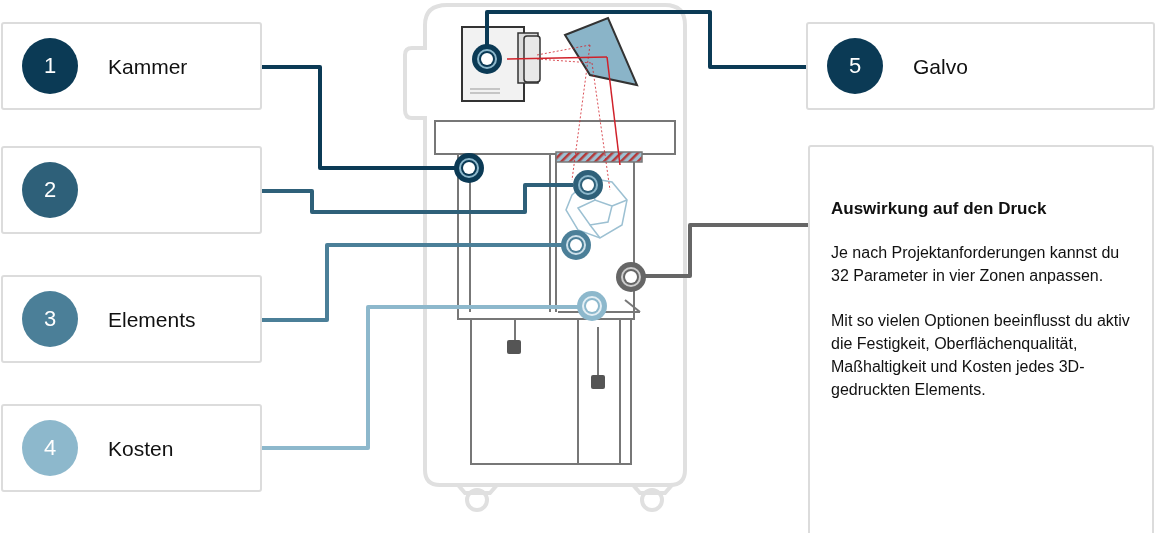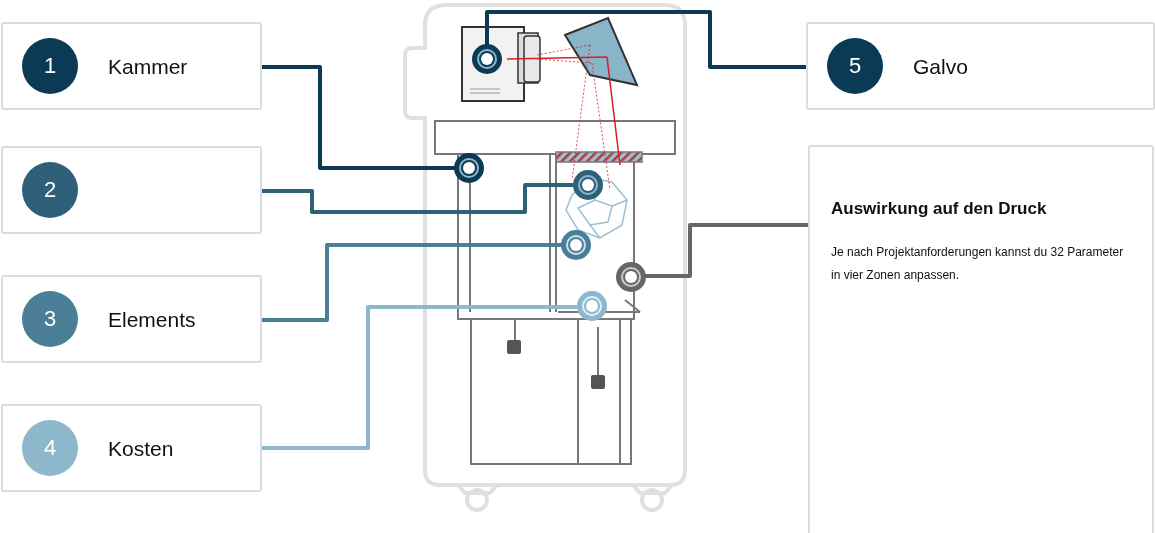--- a/index.html
+++ b/index.html
@@ -8,21 +8,21 @@
     .card { position: absolute; background: #fff; border: 2px solid #dcdcdc;
             border-radius: 3px; box-sizing: border-box; }
     .label-card { display: flex; align-items: center; }
     .num { width: 56px; height: 56px; border-radius: 50%; color: #fff;
            display: flex; align-items: center; justify-content: center;
            font-size: 22px; margin-left: 19px; flex: none; }
     .lbl { margin-left: 30px; font-size: 21px; line-height: 25px; color: #111; }
     #diagram { position: absolute; left: 0; top: 0; }
     .info { left: 808px; top: 145px; width: 346px; height: 420px; padding: 52px 20px 0 21px; }
     .info h3 { margin: 0 0 22px 0; font-size: 17px; font-weight: bold; }
-    .info p { margin: 0 0 22px 0; font-size: 12px; line-height: 23px; }
+    .info p { margin: 0 0 22px 0; font-size: 16px; line-height: 23px; }
   </style>
 </head>
 <body>
 
 <svg id="diagram" width="1155" height="533" viewBox="0 0 1155 533">
   <defs>
     <pattern id="hatch" patternUnits="userSpaceOnUse" width="6" height="6" patternTransform="rotate(45)">
       <rect width="6" height="6" fill="#9cc0d2"></rect>
       <rect width="2.5" height="6" fill="#b33a3a"></rect>
     </pattern>
@@ -150,13 +150,14 @@
 </div>
 
 <div class="card label-card" style="left:806px;top:22px;width:349px;height:88px;">
   <div class="num" style="background:#0b3a55">5</div>
   <div class="lbl">Galvo</div>
 </div>
 
 <div class="card info">
   <h3>Auswirkung auf den Druck</h3>
   <p>Je nach Projektanforderungen kannst du 32 Parameter in vier Zonen anpassen.</p>
+  <p>Mit so vielen Optionen beeinflusst du aktiv die Festigkeit, Oberflächenqualität, Maßhaltigkeit und Kosten jedes 3D-gedruckten Elements.</p>
 </div>
 
 </body></html>

